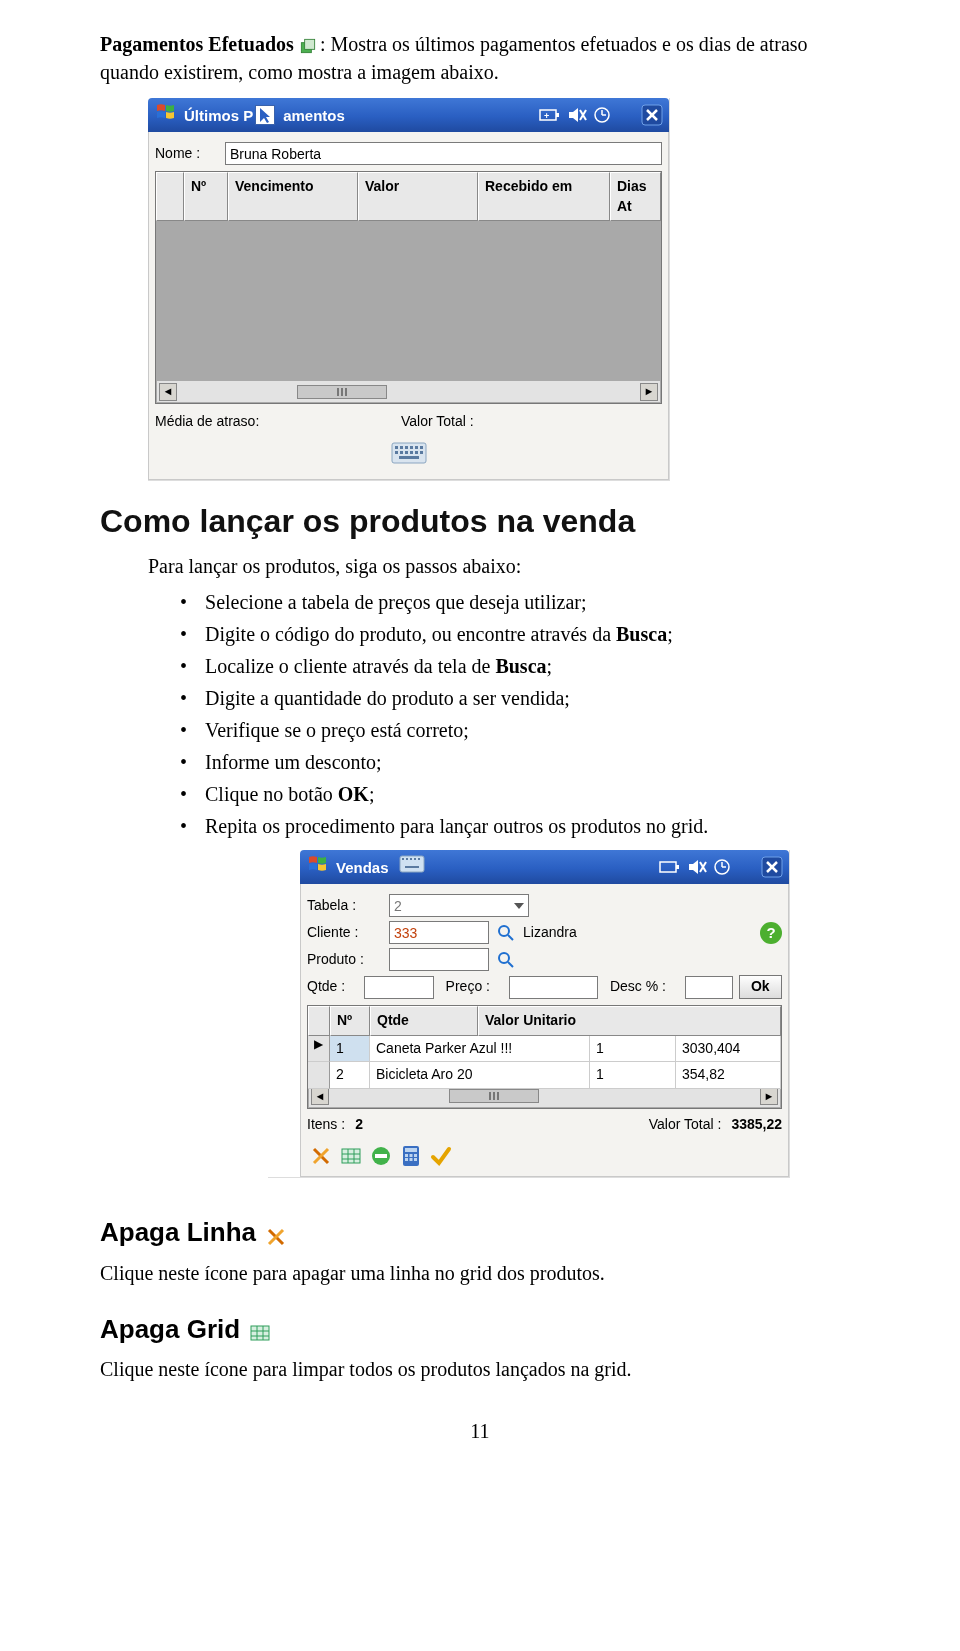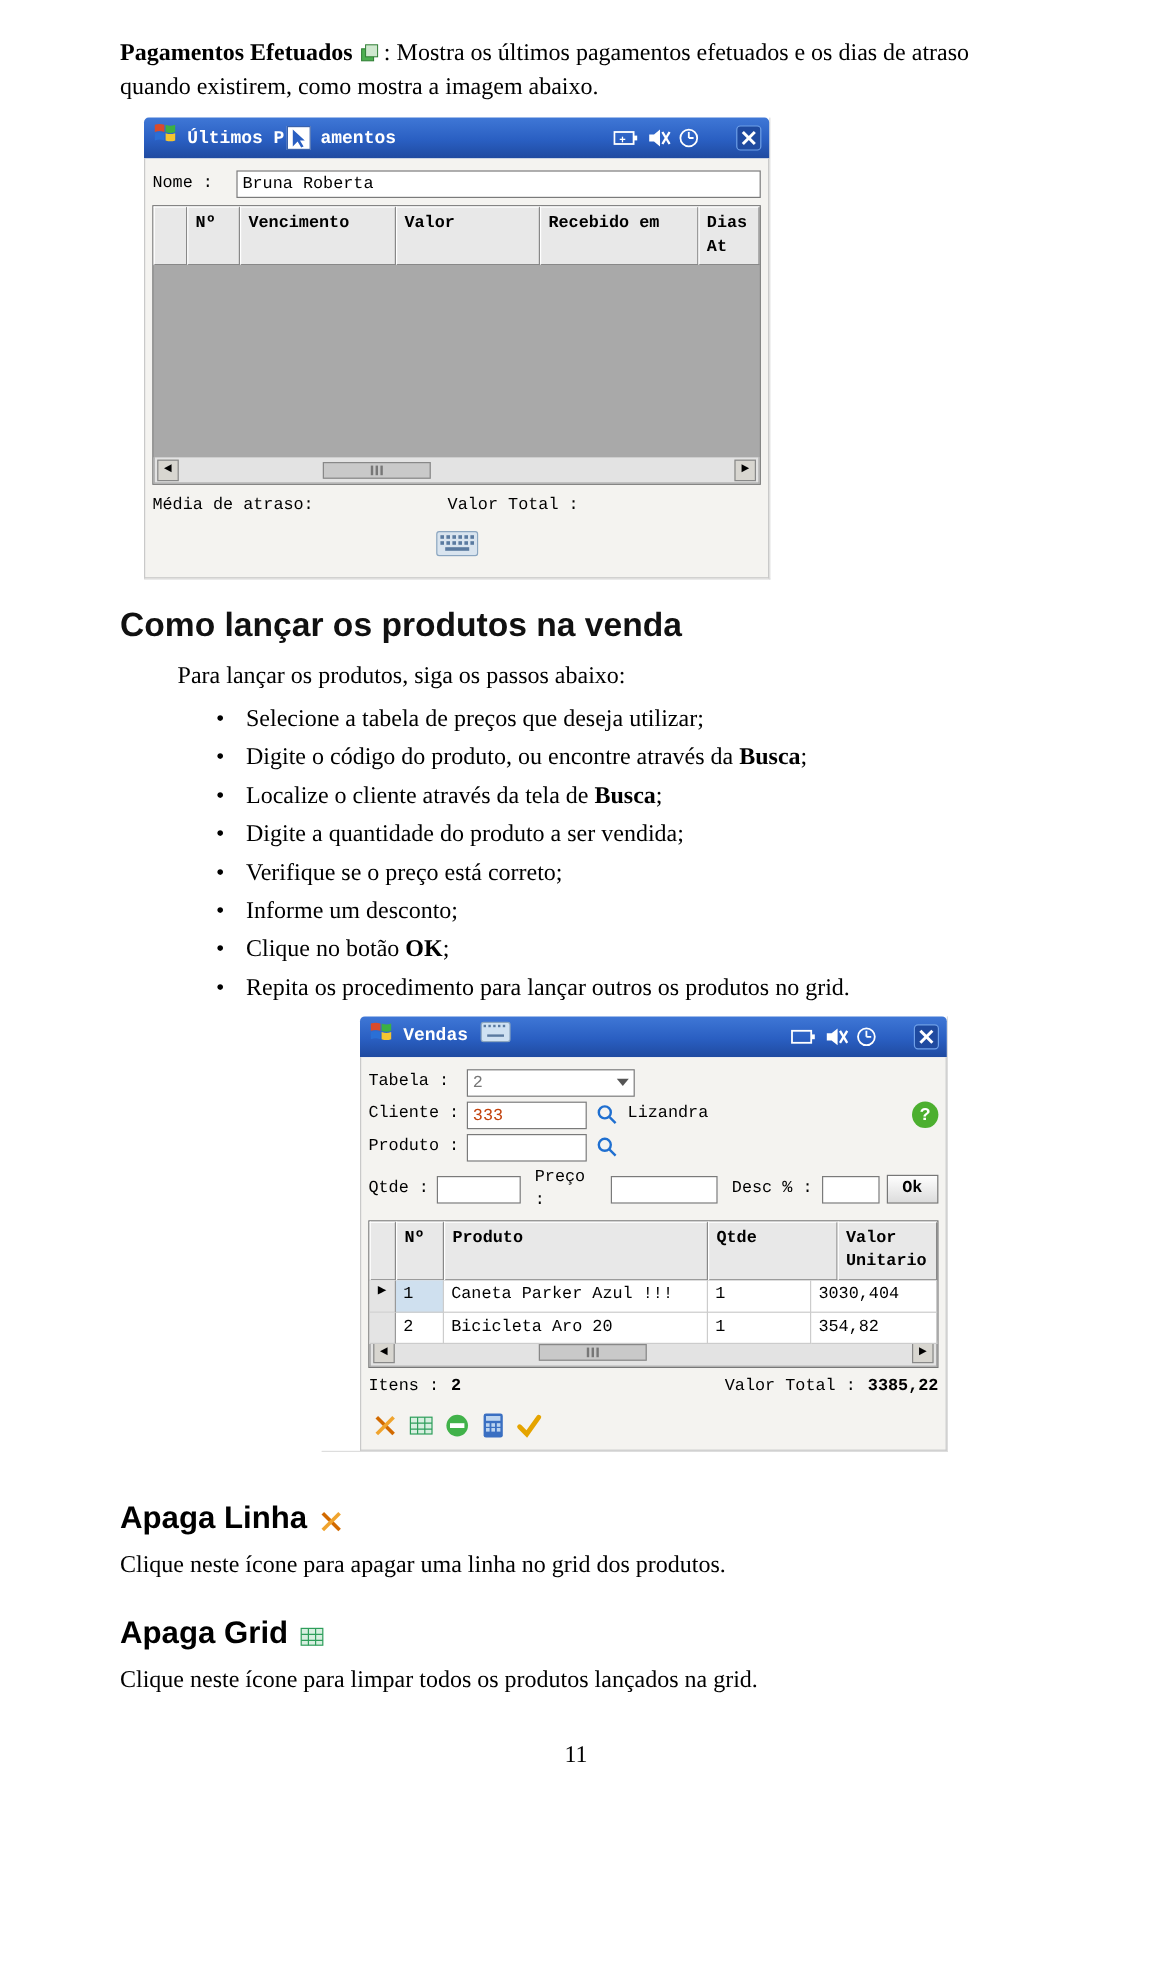--- a/index.html
+++ b/index.html
@@ -12,41 +12,41 @@
     font-size: 20px;
     line-height: 1.4;
   }
 
   
   .p-intro { margin-bottom: 12px; }
   .p-bullet-intro { margin: 8px 0; }
   .doc-h2 {
     font-family: Verdana, Arial, sans-serif;
     font-weight: 900;
-    font-size: 28px;
+    font-size: 32px;
     color: #111;
     margin: 14px 0 6px 0;
   }
   .doc-h3 {
     font-family: Verdana, Arial, sans-serif;
     font-weight: 900;
     font-size: 26px;
     margin: 18px 0 4px 0;
     display: inline-block;
   }
   ul.doc-list { list-style: none; padding-left: 32px; margin-bottom: 10px; }
   ul.doc-list li::before { content: "•"; margin-right: 18px; }
   ul.doc-list li { margin: 4px 0; }
   .page-num { text-align: center; font-size: 20px; margin-top: 34px; }
 
   
   .app-window {
     width: 522px;
-    margin: 10px 0 18px 20px;
-    font-family: Liberation Mono, monospace;
+    margin: 10px 0 18px 48px;
+    font-family: Liberation Sans, sans-serif;
     font-size: 14px;
     color: #000;
     border-right: 1px solid #ddd;
     border-bottom: 1px solid #ddd;
   }
   .titlebar {
     display: flex;
     align-items: center;
     background: linear-gradient(#3f77d6, #2a5fc2 55%, #1f4aa0);
     height: 34px;
@@ -397,21 +397,20 @@
       <div class="fld" style="width:90px;"></div>
       <label style="width:70px;margin-left:6px;">Desc % :</label>
       <div class="fld" style="width:48px;"></div>
       <div class="ok-btn">Ok</div>
     </div>
 
     <div class="grid" style="margin-top:6px;">
       <div class="ghead">
         <div class="gcell-h" style="width:22px;"></div>
         <div class="gcell-h" style="width:40px;">Nº</div>
-        <div class="gcell-h" style="width:220px;">Produto</div>
         <div class="gcell-h" style="width:108px;">Qtde</div>
         <div class="gcell-h" style="flex:1;">Valor Unitario</div>
       </div>
       <div class="gbody small">
         <div class="grow">
           <div class="rowmarker">▶</div>
           <div class="gcell" style="width:40px;background:#cfe0ef;">1</div>
           <div class="gcell" style="width:220px;">Caneta Parker Azul !!!</div>
           <div class="gcell" style="width:86px;">1</div>
           <div class="gcell" style="flex:1;">3030,404</div>

